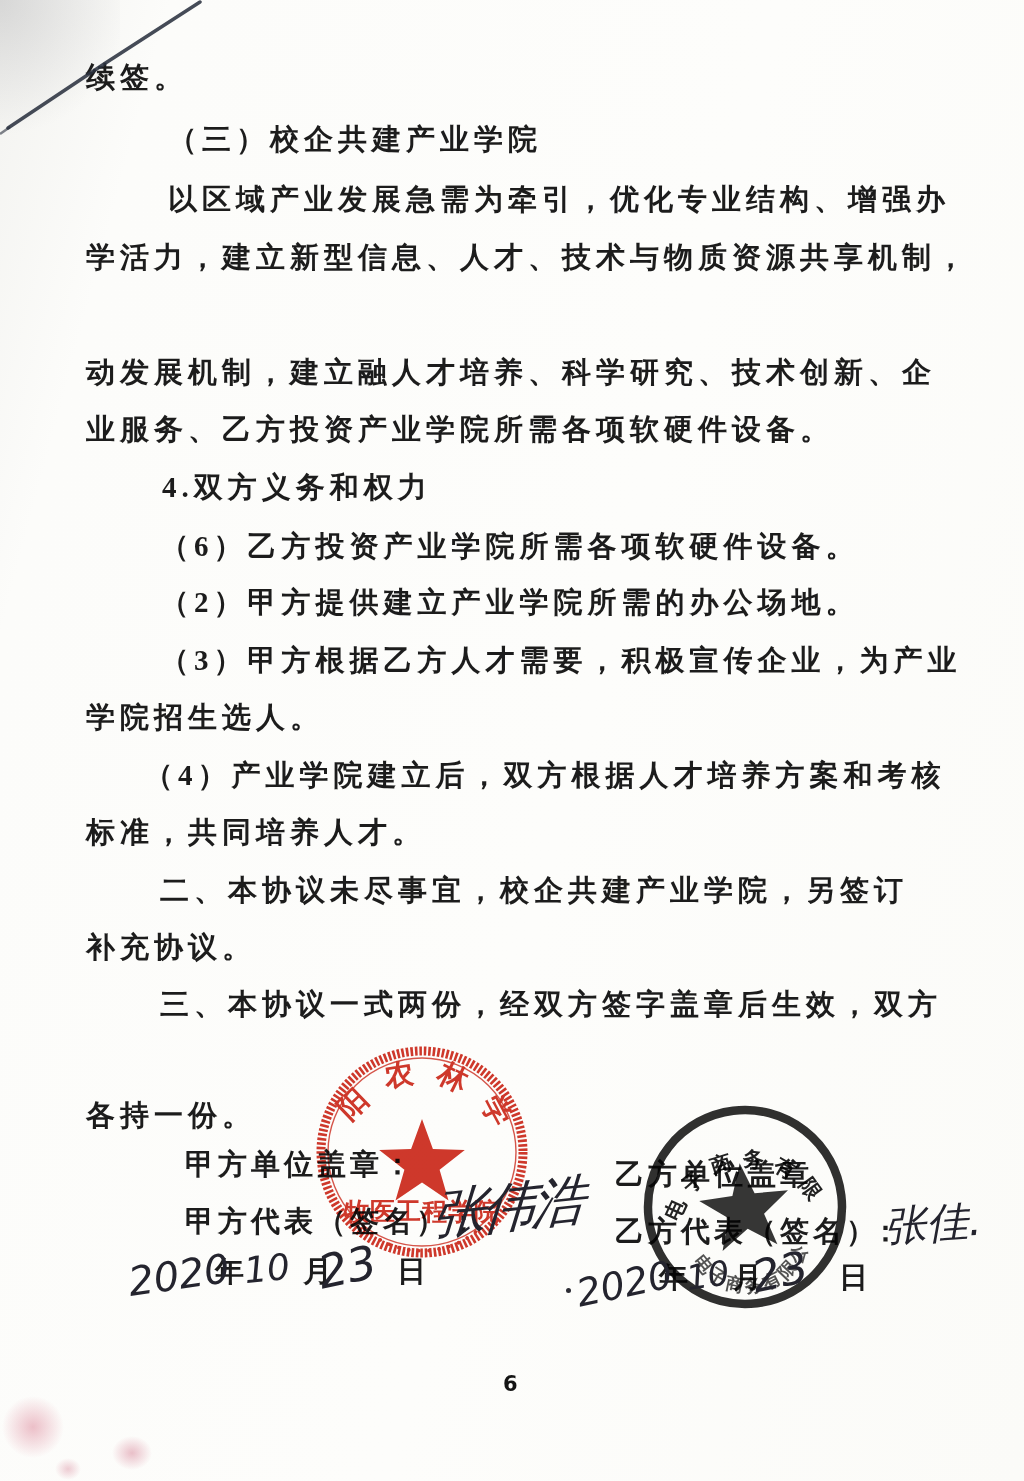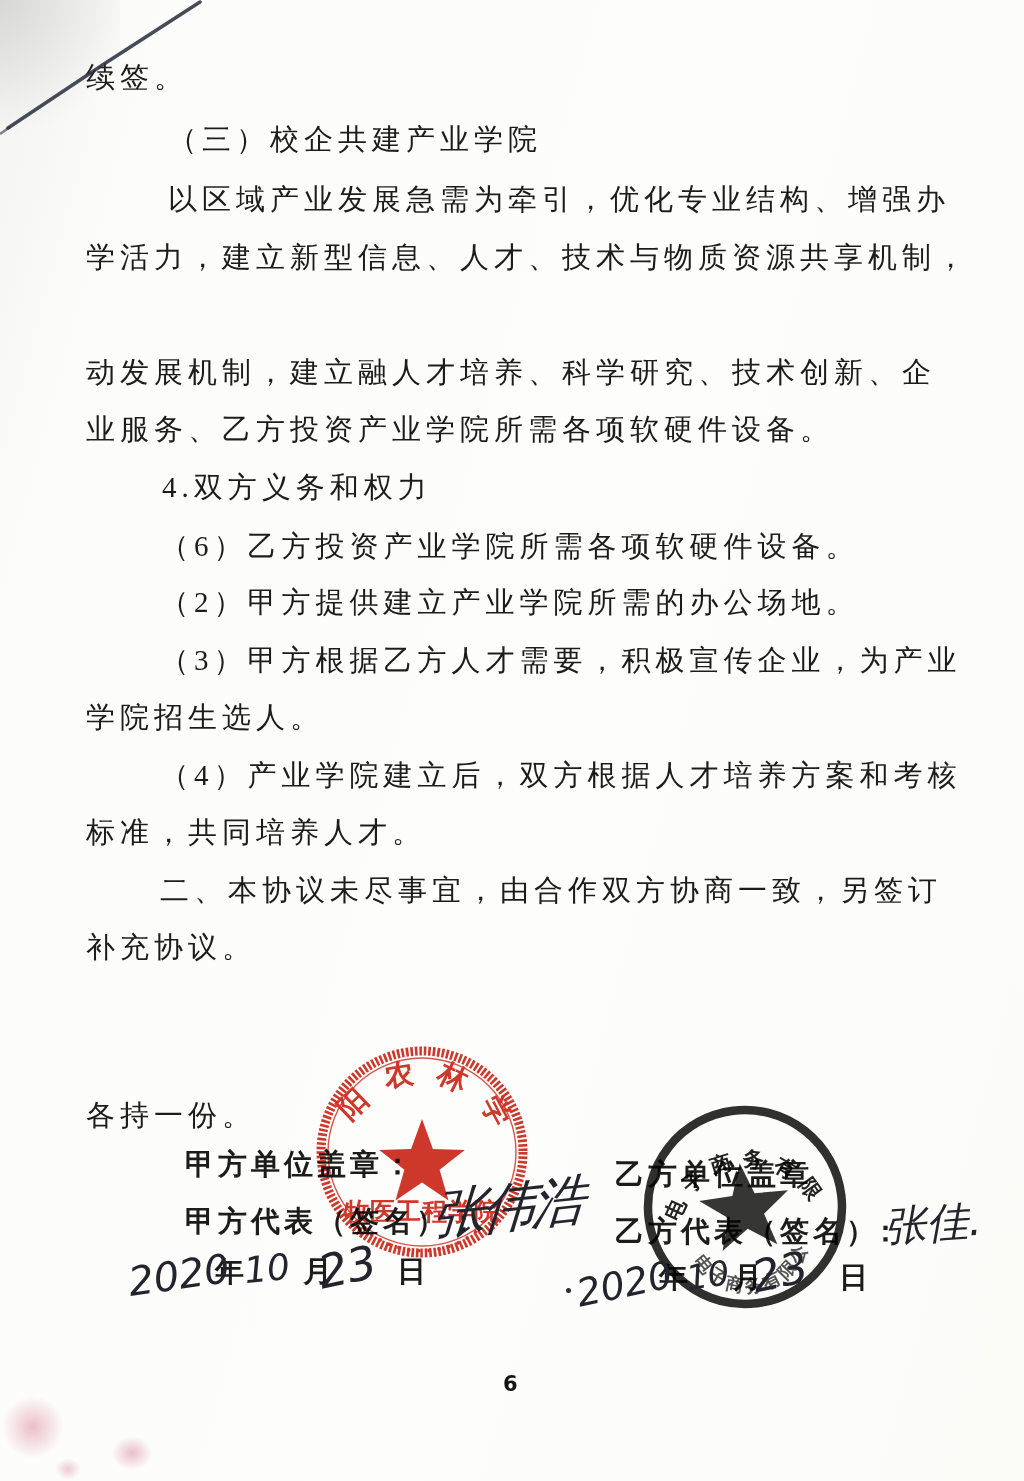--- a/index.html
+++ b/index.html
@@ -3,21 +3,21 @@
 <meta charset="utf-8">
 <style>
   html,body{margin:0;padding:0;background:#9a9a9a;}
   .page{
     position:relative;width:1024px;height:1481px;margin:0 auto;overflow:hidden;
     background:linear-gradient(105deg,#f3f3f0 0%,#fcfcfa 12%,#fdfdfb 55%,#fbfbf8 100%);
     font-family:"Liberation Serif","DejaVu Serif",serif;
   }
   .tline{
     position:absolute;white-space:nowrap;z-index:2;
-    font-size:29px;letter-spacing:5px;color:#1c1c1c;font-weight:400;
+    font-size:29px;letter-spacing:5px;color:#1c1c1c;font-weight:700;
   }
   .ptext{
     position:absolute;white-space:nowrap;z-index:2;
     font-size:29px;letter-spacing:4px;color:#1c1c1c;font-weight:600;margin-left:15px;
   }
   .hand{
     position:absolute;white-space:nowrap;z-index:6;
     font-family:"DejaVu Sans",sans-serif;font-style:italic;color:#24242e;
   }
   .stamp{position:absolute;mix-blend-mode:multiply;z-index:4;}
@@ -57,24 +57,25 @@
   <div class="tline" style="left:168px;top:120px">（三）校企共建产业学院</div>
   <div class="tline" style="left:168px;top:180px">以区域产业发展急需为牵引，优化专业结构、增强办</div>
   <div class="tline" style="left:86px;top:238px">学活力，建立新型信息、人才、技术与物质资源共享机制，</div>
   <div class="tline" style="left:86px;top:353px">动发展机制，建立融人才培养、科学研究、技术创新、企</div>
   <div class="tline" style="left:86px;top:410px">业服务、乙方投资产业学院所需各项软硬件设备。</div>
   <div class="tline" style="left:162px;top:468px">4.双方义务和权力</div>
   <div class="tline" style="left:160px;top:527px">（6）乙方投资产业学院所需各项软硬件设备。</div>
   <div class="tline" style="left:160px;top:583px">（2）甲方提供建立产业学院所需的办公场地。</div>
   <div class="tline" style="left:160px;top:641px">（3）甲方根据乙方人才需要，积极宣传企业，为产业</div>
   <div class="tline" style="left:86px;top:698px">学院招生选人。</div>
-  <div class="tline" style="left:160px;top:756px">（4）产业学院建立后，双方根据人才培养方案和考核</div>
+  <div class="tline" style="left:144px;top:756px">（4）产业学院建立后，双方根据人才培养方案和考核</div>
   <div class="tline" style="left:86px;top:813px">标准，共同培养人才。</div>
-  <div class="tline" style="left:160px;top:871px">二、本协议未尽事宜，由合作双方协商一致，另签订</div>
+  <div class="tline" style="left:160px;top:871px">二、本协议未尽事宜，校企共建产业学院，另签订</div>
   <div class="tline" style="left:86px;top:928px">补充协议。</div>
+  <div class="tline" style="left:160px;top:985px">三、本协议一式两份，经双方签字盖章后生效，双方</div>
   <div class="tline" style="left:86px;top:1096px">各持一份。</div>
 
   <div class="ptext" style="left:170px;top:1145px">甲方单位盖章：</div>
   <div class="ptext" style="left:170px;top:1202px">甲方代表（签名）：</div>
   <div class="hand" style="left:432px;top:1172px;font-size:54px;letter-spacing:-4px;transform:rotate(-6deg) skewX(-10deg)">张伟浩</div>
   <div class="hand" style="left:128px;top:1252px;font-size:40px;transform:rotate(-8deg)">2020</div>
   <div class="ptext" style="left:200px;top:1252px">年</div>
   <div class="hand" style="left:244px;top:1248px;font-size:36px;transform:rotate(-6deg)">10</div>
   <div class="ptext" style="left:288px;top:1252px">月</div>
   <div class="hand" style="left:318px;top:1240px;font-size:46px;transform:rotate(-12deg)">23</div>

